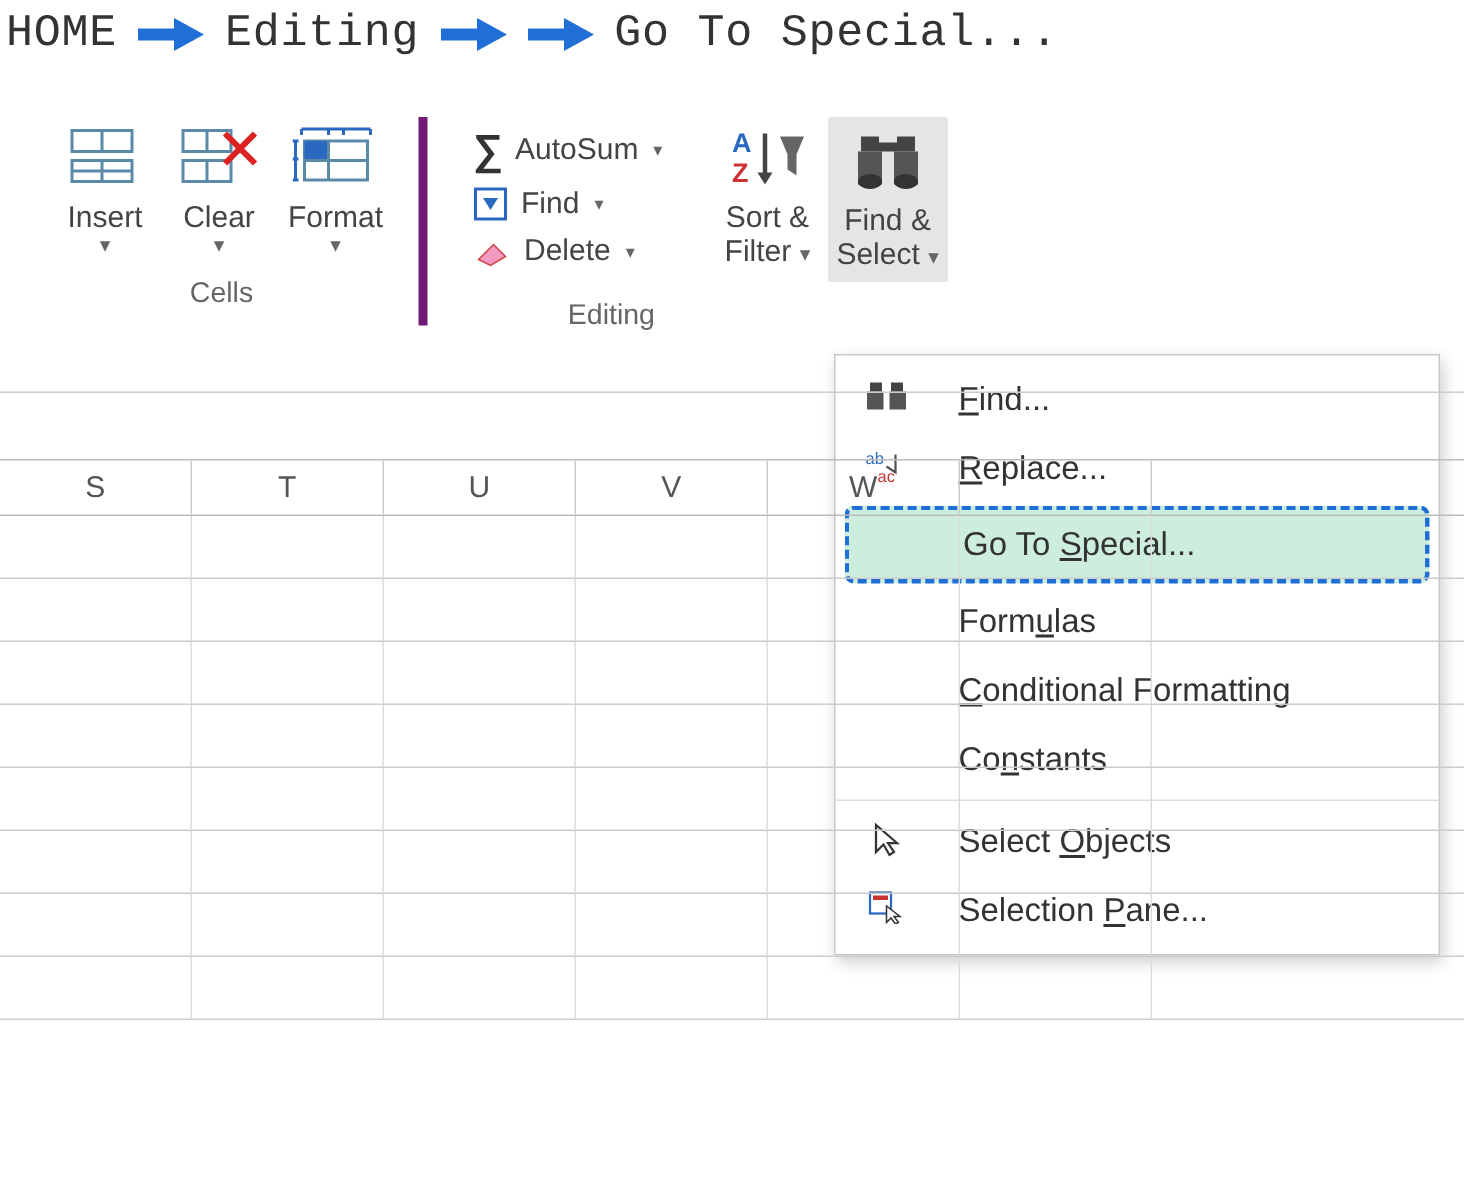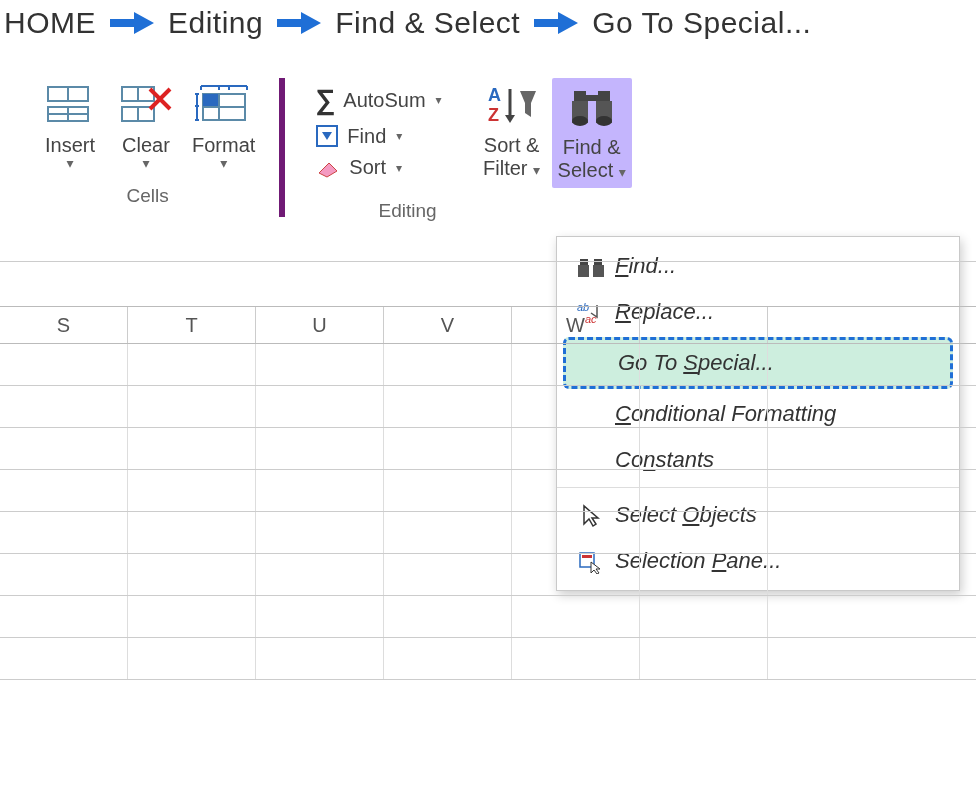--- a/index.html
+++ b/index.html
@@ -10,21 +10,21 @@
     color: #333;
     width: 976px;
   }
   .breadcrumb {
     display: flex;
     align-items: center;
     gap: 14px;
     padding: 6px 4px 18px 4px;
     font-size: 30px;
     color: #333;
-    font-family: Liberation Sans, sans-serif;
+    font-family: Liberation Mono, monospace;
     letter-spacing: 0.5px;
   }
   .bc-arrow svg { display:block; }
   .ribbon {
     display: flex;
     align-items: flex-start;
     padding: 20px 0 0 16px;
   }
   .group {
     display: flex;
@@ -65,21 +65,21 @@
   .small-btn {
     display: flex;
     align-items: center;
     gap: 8px;
     font-size: 20px;
     color: #444;
     padding: 2px 4px;
   }
   .small-btn .drop { font-size: 12px; color:#666; margin-left:2px;}
   .findsel {
-    background: #c4b5fd;
+    background: #e5e5e5;
     padding: 4px 6px 6px 6px;
     border-radius: 2px;
   }
   .grid-area {
     position: relative;
     margin-top: 4px;
   }
   .col-headers {
     display: grid;
     grid-template-columns: repeat(6, 128px);
@@ -111,24 +111,23 @@
     width: 404px;
     background: #fff;
     border: 1px solid #c9c9c9;
     box-shadow: 2px 4px 10px rgba(0,0,0,0.2);
     padding: 6px 0;
     font-size: 22px;
     color: #333;
   }
   .menu-item {
     display: flex;
-    align-items: flex-end;
-    gap: 8px;
+    align-items: flex-start;
+    gap: 32px;
     padding: 10px 18px;
-    font-style: italic;
   }
   .menu-item .mi-icon { width: 32px; display:flex; justify-content:center; }
   .menu-item.highlight {
     background: #cdeede;
     border: 3px dashed #1f6fd6;
     border-radius: 6px;
     margin: 2px 6px;
     padding: 10px 12px;
   }
   .menu-sep { height:1px; background:#ddd; margin:4px 0; }
@@ -144,21 +143,20 @@
     <svg width="44" height="26">
         <polygon points="0,9 24,9 24,2 44,13 24,24 24,17 0,17" fill="#1f6fd6"></polygon>
       </svg>
   </span>
   <span>Editing</span>
   <span class="bc-arrow">
     <svg width="44" height="26">
         <polygon points="0,9 24,9 24,2 44,13 24,24 24,17 0,17" fill="#1f6fd6"></polygon>
       </svg>
   </span>
-  <span>Find &amp; Select</span>
   <span class="bc-arrow">
     <svg width="44" height="26">
         <polygon points="0,9 24,9 24,2 44,13 24,24 24,17 0,17" fill="#1f6fd6"></polygon>
       </svg>
   </span>
   <span>Go To Special...</span>
 </div>
 
 <div class="ribbon">
 
@@ -225,21 +223,21 @@
           </span>
           <span>Find</span>
           <span class="drop">▾</span>
         </div>
         <div class="small-btn">
           <span>
             <svg width="26" height="22">
                 <path d="M4 16 L14 6 L22 14 L12 20 Z" fill="#f49ac1" stroke="#c44" stroke-width="1"></path>
               </svg>
           </span>
-          <span>Sort</span>
+          <span>Delete</span>
           <span class="drop">▾</span>
         </div>
       </div>
 
       <div class="rbtn" style="margin-left:18px;">
         <div class="icon-slot">
           <svg width="56" height="44">
             <text x="4" y="18" font-size="18" fill="#2a69bf" font-weight="bold">A</text>
             <text x="4" y="38" font-size="18" fill="#c33" font-weight="bold">Z</text>
             <line x1="26" y1="6" x2="26" y2="34" stroke="#444" stroke-width="3"></line>
@@ -295,20 +293,24 @@
           </svg>
       </span>
       <span><u>R</u>eplace...</span>
     </div>
     <div class="menu-item highlight">
       <span class="mi-icon"></span>
       <span>Go To <u>S</u>pecial...</span>
     </div>
     <div class="menu-item">
       <span class="mi-icon"></span>
+      <span>Form<u>u</u>las</span>
+    </div>
+    <div class="menu-item">
+      <span class="mi-icon"></span>
       <span><u>C</u>onditional Formatting</span>
     </div>
     <div class="menu-item">
       <span class="mi-icon"></span>
       <span>Co<u>n</u>stants</span>
     </div>
     <div class="menu-sep"></div>
     <div class="menu-item">
       <span class="mi-icon">
         <svg width="20" height="24">

